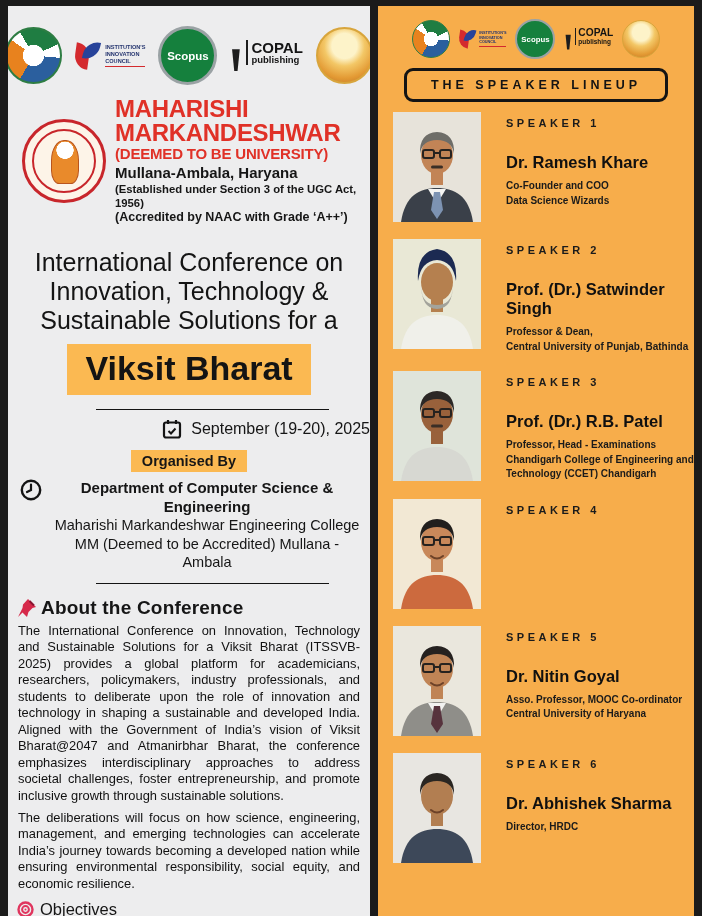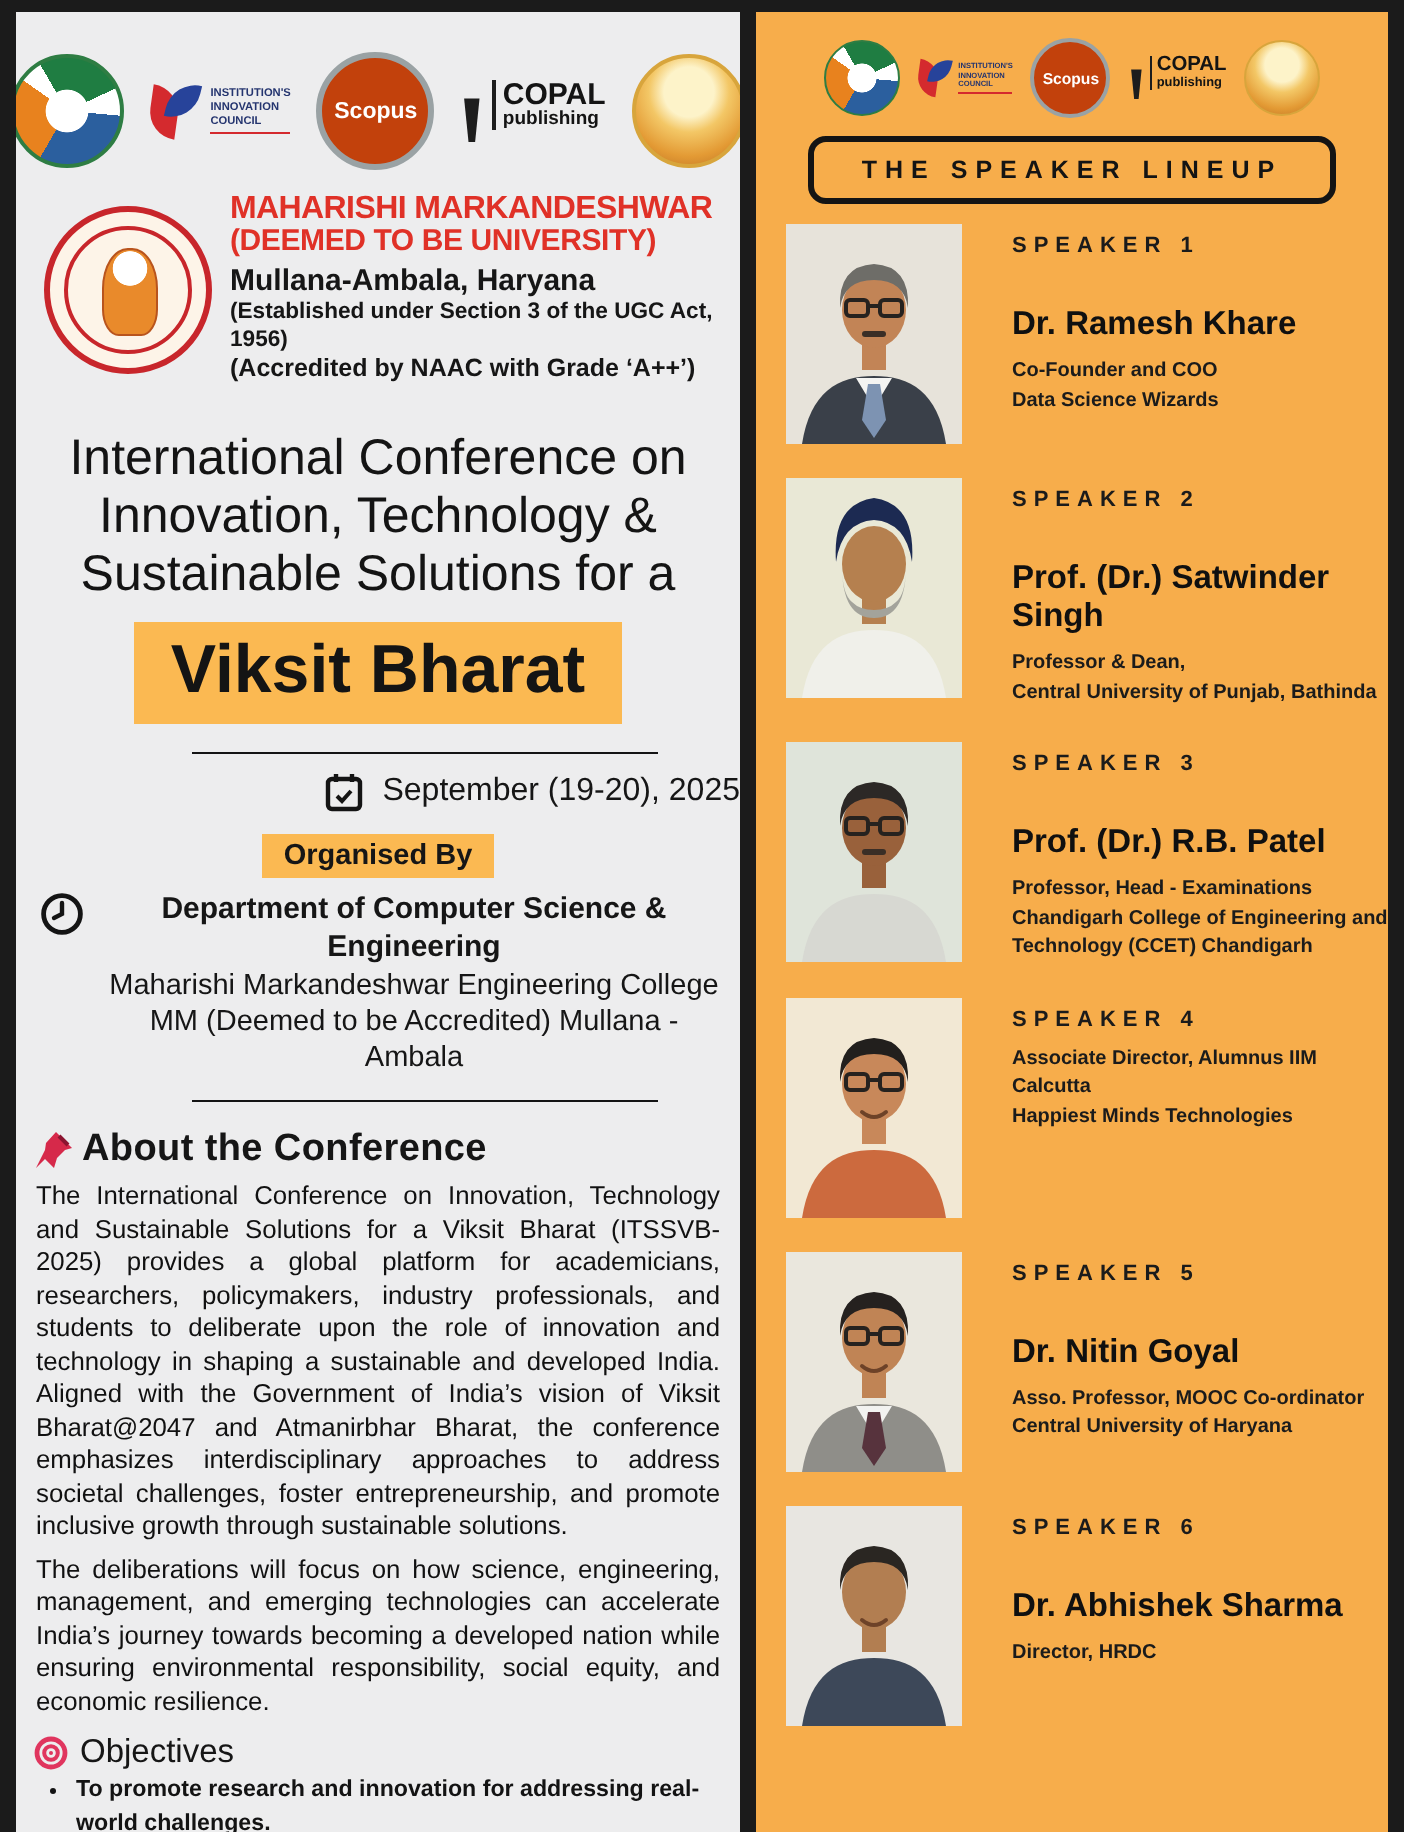--- a/index.html
+++ b/index.html
@@ -25,40 +25,40 @@
     border:.25em solid #2e7d43;
     background:
       radial-gradient(circle at 50% 50%, #ffffff 0 28%, rgba(255,255,255,0) 29%),
       conic-gradient(from 210deg, #e8821e 0 95deg, #ffffff 95deg 120deg, #1f7d42 120deg 215deg, #ffffff 215deg 245deg, #2b5f9e 245deg 360deg);
   }
   .logo.iic{display:flex;align-items:center;gap:.5em;}
   .iic-mark{position:relative;width:2.5em;height:3em;}
   .iic-mark::before{content:"";position:absolute;left:0;top:.2em;width:1.4em;height:2.6em;background:#d42a2e;border-radius:0 1.6em 0 1.6em;transform:rotate(8deg);}
   .iic-mark::after{content:"";position:absolute;left:.9em;top:0;width:1.5em;height:1.9em;background:#27439a;border-radius:1.5em 0 1.5em 0;transform:rotate(14deg);}
   .iic-text{font-size:.56em;font-weight:bold;color:#25356f;line-height:1.18;white-space:pre-line;text-align:left;border-bottom:.25em solid #d42a2e;padding-bottom:.25em;}
-  .logo.scopus{background:#c2410c;color:#fff;display:flex;align-items:center;justify-content:center;border:.3em solid #9aa2a4;}
+  .logo.scopus{background:#15803d;color:#fff;display:flex;align-items:center;justify-content:center;border:.3em solid #9aa2a4;}
   .scopus-word{font-weight:bold;font-size:1.15em;}
   .logo.copal{display:flex;align-items:flex-start;gap:.45em;}
   .torch{position:relative;width:1.1em;height:3.1em;background:linear-gradient(#1d1d1d,#1d1d1d);clip-path:polygon(15% 30%,85% 30%,65% 100%,35% 100%);}
   .torch::before{content:"";position:absolute;left:-.15em;top:-1.1em;width:1.4em;height:1.4em;border-radius:60% 5% 60% 60%;background:radial-gradient(circle at 45% 65%, #f9c03c 0 35%, #ef7d17 75%);transform:rotate(45deg);}
   .copal-text{text-align:left;border-left:.22em solid #1d1d1d;padding-left:.35em;color:#141414;}
   .copal-name{font-weight:bold;font-size:1.5em;line-height:1;}
   .copal-sub{font-weight:bold;font-size:.95em;line-height:1;}
   .logo.seal{
     border:.2em solid #d8a53c;
     background:radial-gradient(circle at 50% 32%, #fdf3c9 0 28%, #f3c766 45%, #e39a34 72%, #b96f24 100%);
   }
 
   
   .univ{display:flex;align-items:center;gap:9px;margin:12px 8px 0 14px;}
   .univ-logo{position:relative;width:78px;height:78px;border-radius:50%;border:3px solid #c8262b;background:#fdf4e8;flex-shrink:0;}
   .univ-logo::before{content:"";position:absolute;inset:7px;border-radius:50%;border:2px solid #c8262b;}
   .univ-logo::after{content:"";position:absolute;left:26px;top:18px;width:26px;height:42px;background:radial-gradient(circle at 50% 22%, #ffffff 0 24%, #e98a2b 25% 100%);border-radius:46% 46% 30% 30%;border:1px solid #b9541d;}
   .univ-text{text-align:left;}
-  .univ-name1{color:#e03127;font-weight:bold;font-size:16px;line-height:1.02;letter-spacing:-.3px;}
+  .univ-name1{color:#e03127;font-weight:bold;font-size:24px;line-height:1.02;letter-spacing:-.3px;}
   .univ-name2{color:#e03127;font-weight:bold;font-size:15px;line-height:1.1;letter-spacing:-.2px;}
   .univ-loc{font-weight:bold;font-size:15px;margin-top:2px;line-height:1.15;}
   .univ-est{font-weight:bold;font-size:11.3px;line-height:1.25;}
   .univ-acc{font-weight:bold;font-size:12.5px;line-height:1.25;}
 
   
   .title-block{text-align:center;margin-top:22px;font-size:25px;line-height:1.16;color:#141414;}
   .title-hl{display:inline-block;background:#fbb952;font-weight:bold;font-size:34px;padding:5px 18px 7px;margin-top:9px;}
 
   .sep{border:none;border-top:1.6px solid #141414;width:233px;margin:14px 40px 0 88px;}
@@ -325,22 +325,20 @@
             <g class="glasses">
               <rect x="30" y="38" width="11" height="8" rx="2"></rect>
               <rect x="47" y="38" width="11" height="8" rx="2"></rect>
               <path d="M41 41 L47 41"></path>
             </g>
             <rect class="mo" x="38" y="53.5" width="12" height="3" rx="1.5"></rect>
             <path class="smile" d="M38 57 Q44 62 50 57"></path>
         </svg>
         <div class="sp-info">
           <div class="sp-label">SPEAKER 4</div>
-          <div class="sp-titles">Associate Director, Alumnus IIM Calcutta
-Happiest Minds Technologies</div>
         </div>
       </div>
 
       <div class="speaker">
         <svg class="sp-photo avatar a5" viewBox="0 0 88 110">
           <rect class="bgc" width="88" height="110"></rect>
             <path class="body" d="M8 110 C12 84 26 76 44 76 C62 76 76 84 80 110 Z"></path>
             <path class="collar" d="M35 77 L44 92 L53 77 Z"></path>
             <path class="tie" d="M41 80 L47 80 L50 98 L44 107 L38 98 Z"></path>
             <rect class="neck" x="38" y="58" width="12" height="15"></rect>

